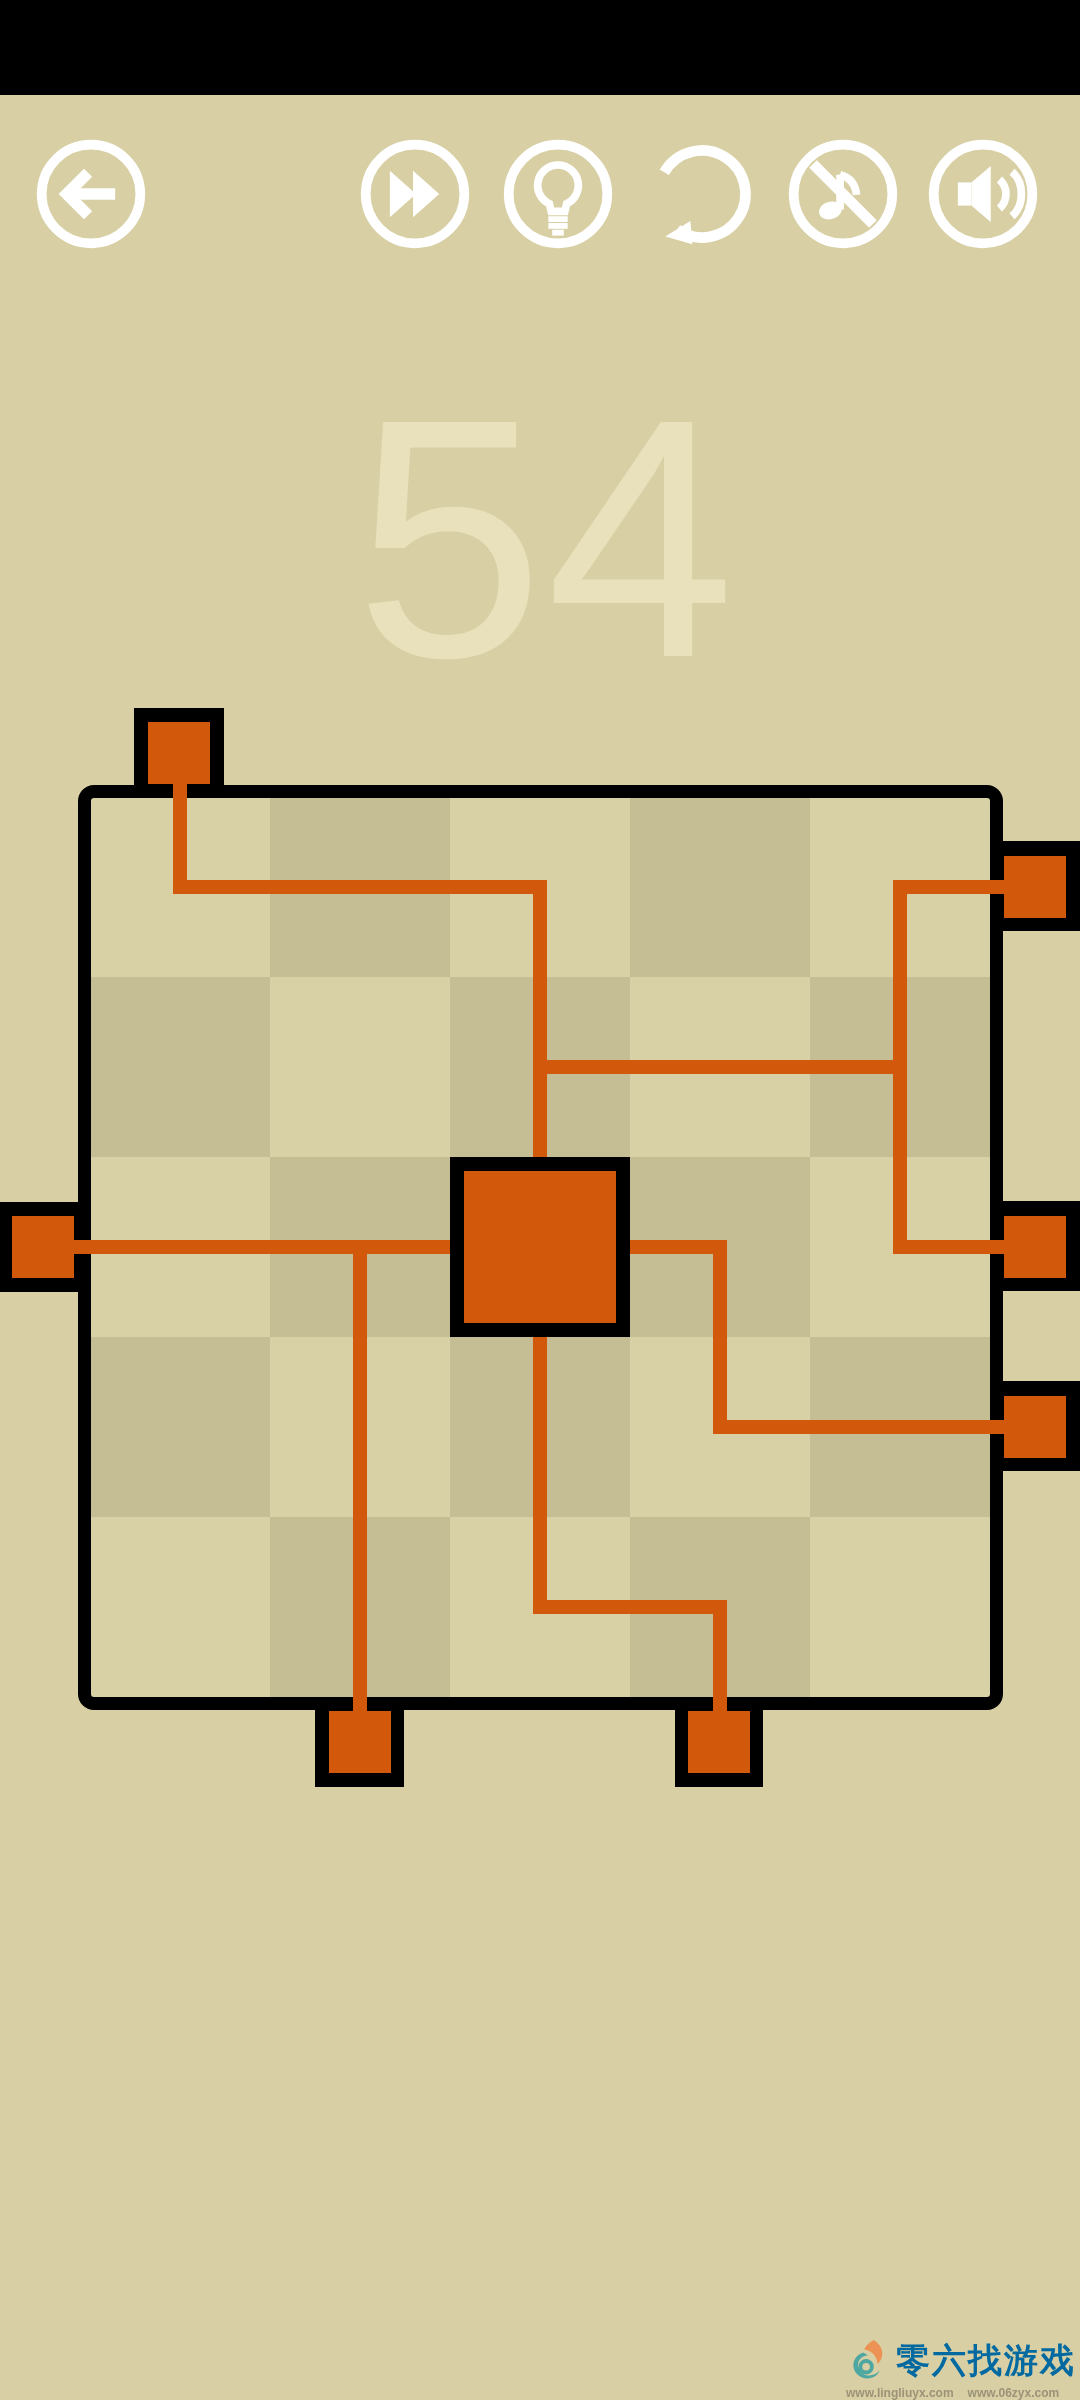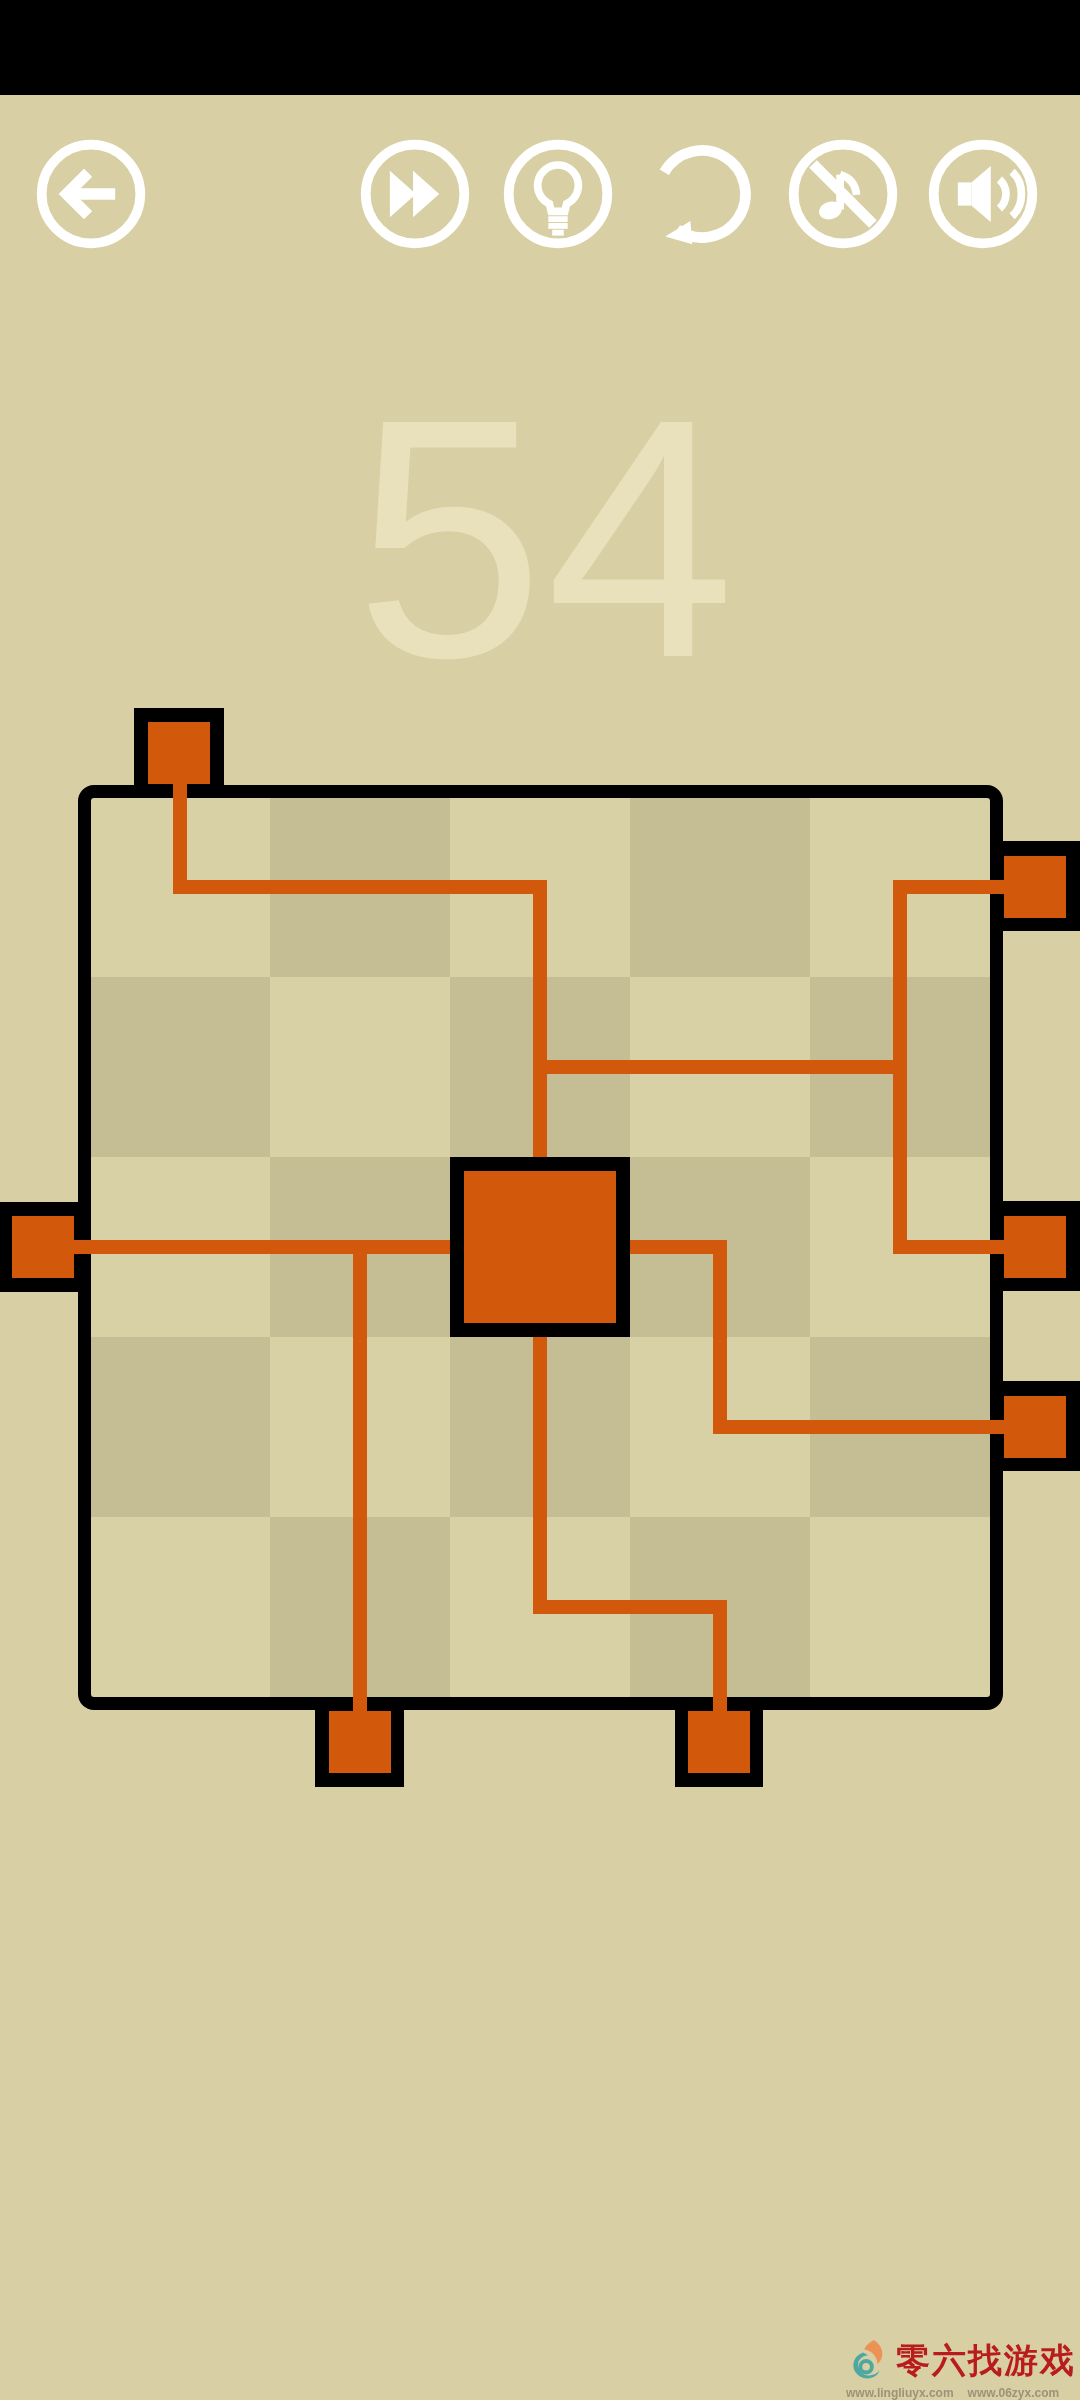--- a/index.html
+++ b/index.html
@@ -32,21 +32,21 @@
   .sq-orange{position:absolute;z-index:6;}
   .pipe{position:absolute;z-index:7;}
   .center-black{position:absolute;background:#000;z-index:8;}
   .center-orange{position:absolute;z-index:9;}
 
   
   .watermark{position:absolute;left:846px;top:2338px;width:230px;}
   .wm-row{display:flex;align-items:center;}
   .wm-logo{width:46px;height:46px;flex:0 0 auto;}
   .wm-brand{
-    font-size:34px;font-weight:bold;color:#b91c1c;letter-spacing:2px;
+    font-size:34px;font-weight:bold;color:#0369a1;letter-spacing:2px;
     margin-left:4px;white-space:nowrap;
   }
   .wm-urls{
     margin-top:2px;font-size:12px;font-weight:bold;color:#9c9378;
     white-space:nowrap;letter-spacing:0px;
   }
   .wm-urls span{margin-right:14px;}
   .wm-urls span:last-child{margin-right:0;}
 </style>
 </head>

